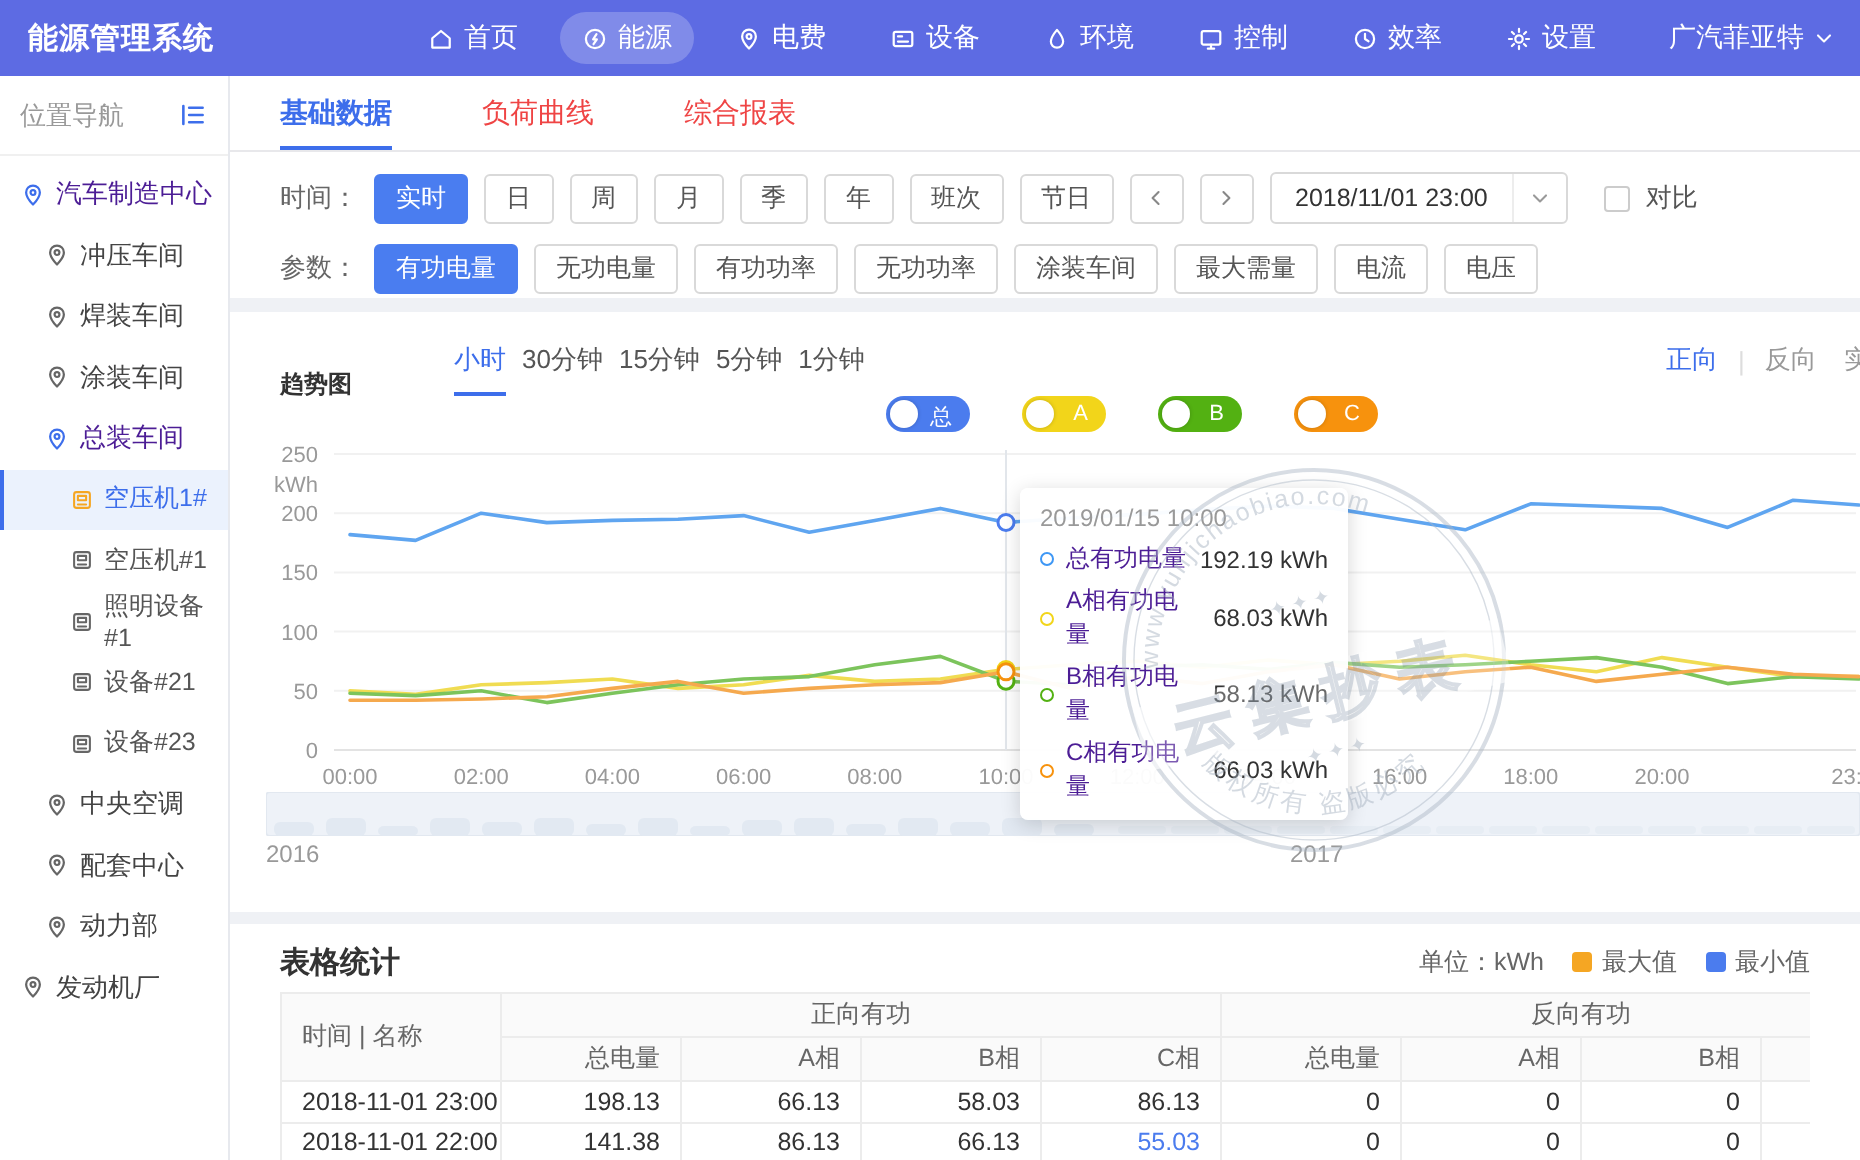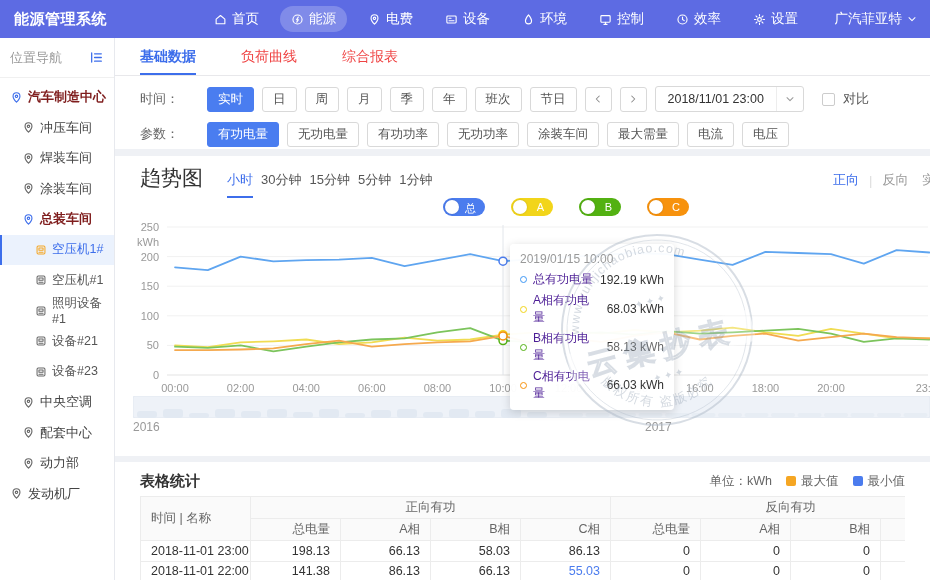--- a/index.html
+++ b/index.html
@@ -14,43 +14,43 @@
 .nav-item.active{background:rgba(255,255,255,.22)}
 .company{margin-left:auto;padding-right:12px;display:flex;align-items:center;gap:4px;font-size:13.5px;cursor:pointer}
 
 .sidebar{position:absolute;left:0;top:38px;width:115px;height:542px;background:#fff;border-right:1px solid #E7E9EE}
 .side-head{height:40px;display:flex;align-items:center;justify-content:space-between;padding:0 10px;color:#999;border-bottom:1px solid #F0F0F0}
 .side-head .ic{color:#3D6EEB;cursor:pointer}
 .side-items{padding-top:4px}
 .side-item{height:30.5px;display:flex;align-items:center;gap:5px;font-size:13px;color:#444;cursor:pointer;border-left:2px solid transparent}
 .side-item .ic{color:#666;flex:0 0 auto}
 .lvl0{padding-left:8px}.lvl1{padding-left:20px}.lvl2{padding-left:33px;font-size:12.5px;color:#555}
-.side-item.blue{color:#7f1d1d;font-weight:bold}.side-item.blue .ic{color:#3D6EEB}
+.side-item.blue{color:#4c1d95;font-weight:normal}.side-item.blue .ic{color:#3D6EEB}
 .side-item.sel{background:#EBF2FD;color:#3D6EEB;border-left-color:#3D6EEB}
 .side-item.sel .ic{color:#F5A623}
 
 .main{position:absolute;left:115px;top:38px;width:815px;height:542px}
 .tabsbar{height:38px;background:#fff;border-bottom:1px solid #E8E8EB;display:flex;padding-left:25px;gap:45px}
 .tab{display:flex;align-items:center;font-size:14px;color:#ef4444;cursor:pointer;border-bottom:2px solid transparent;padding-top:2px}
 .tab.active{color:#3D6EEB;font-weight:bold;border-bottom-color:#3D6EEB}
 .filters{background:#fff;padding:10px 0 2px 25px;margin-bottom:7px}
 .frow{display:flex;align-items:center;gap:8px;height:26px;margin-bottom:9px}
-.flabel{color:#666;margin-right:20px}
+.flabel{color:#666;margin-right:0}
 .bgroup{display:flex;gap:8px}
 .btn{height:25px;padding:0 10px;border:1px solid #D9D9D9;border-radius:3px;background:#fff;color:#555;font-size:12.5px;display:flex;align-items:center;cursor:pointer;white-space:nowrap}
 .btn.active{background:#4A7DF0;border-color:#4A7DF0;color:#fff}
 .icbtn{width:27px;justify-content:center;color:#888;padding:0}
 .datebox{height:26px;border:1px solid #D9D9D9;border-radius:3px;display:flex;align-items:center;cursor:pointer;background:#fff}
 .dval{padding:0 12px;font-size:12.5px;color:#333}
 .dchev{width:27px;height:24px;display:flex;align-items:center;justify-content:center;color:#999;border-left:1px solid #EDEDED}
 .cbx{width:13px;height:13px;border:1px solid #CCC;border-radius:2px;background:#fff;margin-left:10px;cursor:pointer}
 .cbl{color:#555}
 
 .chart-panel{position:relative;background:#fff;height:300px;margin-bottom:6px;overflow:hidden}
-.cp-title{position:absolute;left:25px;top:8px;font-size:21px;font-weight:normal}
+.cp-title{position:absolute;left:25px;top:28px;font-size:12px;font-weight:bold}
 .intervals{position:absolute;left:112px;top:15px;display:flex;gap:8px}
 .intv{font-size:13px;color:#555;cursor:pointer;padding-bottom:7px}
 .intv.active{color:#3D6EEB;border-bottom:2px solid #3D6EEB}
 .directions{position:absolute;left:718px;top:15px;display:flex;align-items:center;gap:10px;font-size:13px}
 .dir{cursor:pointer;color:#999}.dir.active{color:#3D6EEB}
 .dirsep{color:#DDD}
 .edgeclip{position:absolute;left:807px;top:15px;font-size:13px;color:#999}
 .legend-row{position:absolute;left:328px;top:42px;display:flex;gap:26px}
 .pill{width:42px;height:18px;border-radius:9px;position:relative;cursor:pointer}
 .knob{position:absolute;left:2px;top:2px;width:14px;height:14px;border-radius:50%;background:#fff;box-shadow:0 0 2px rgba(0,0,0,.2)}

